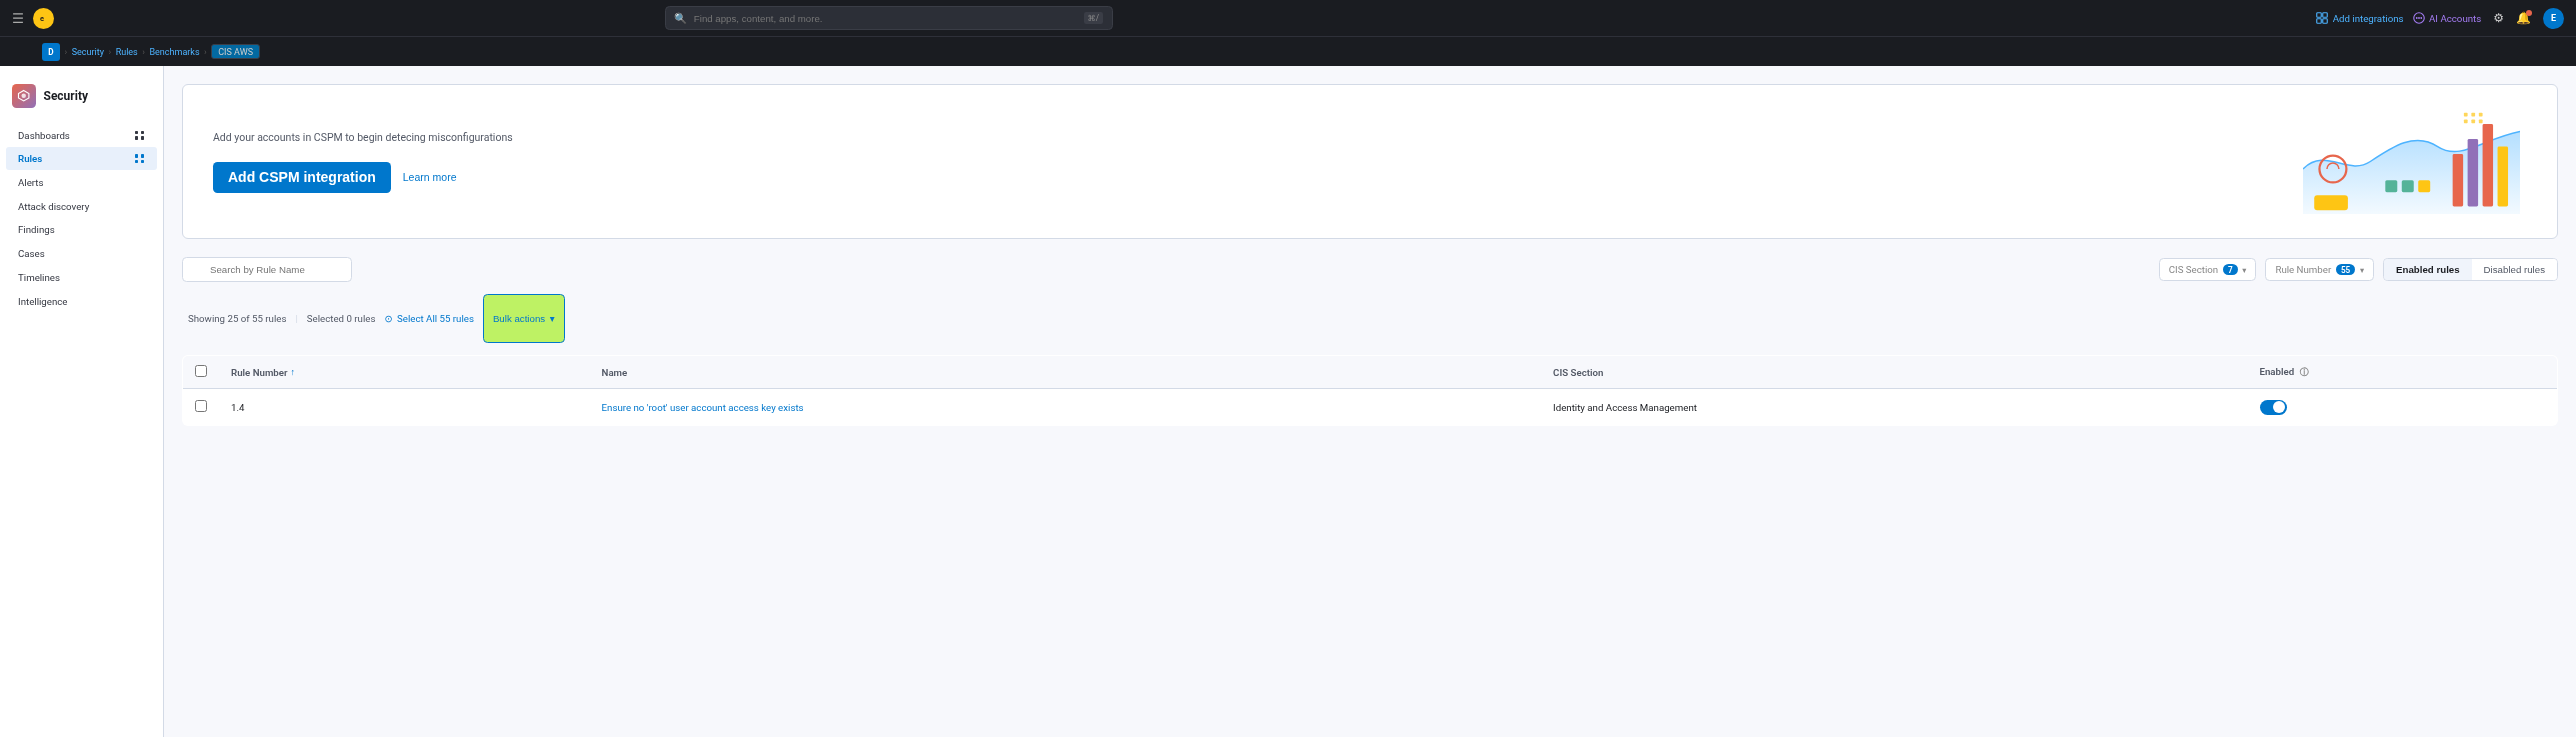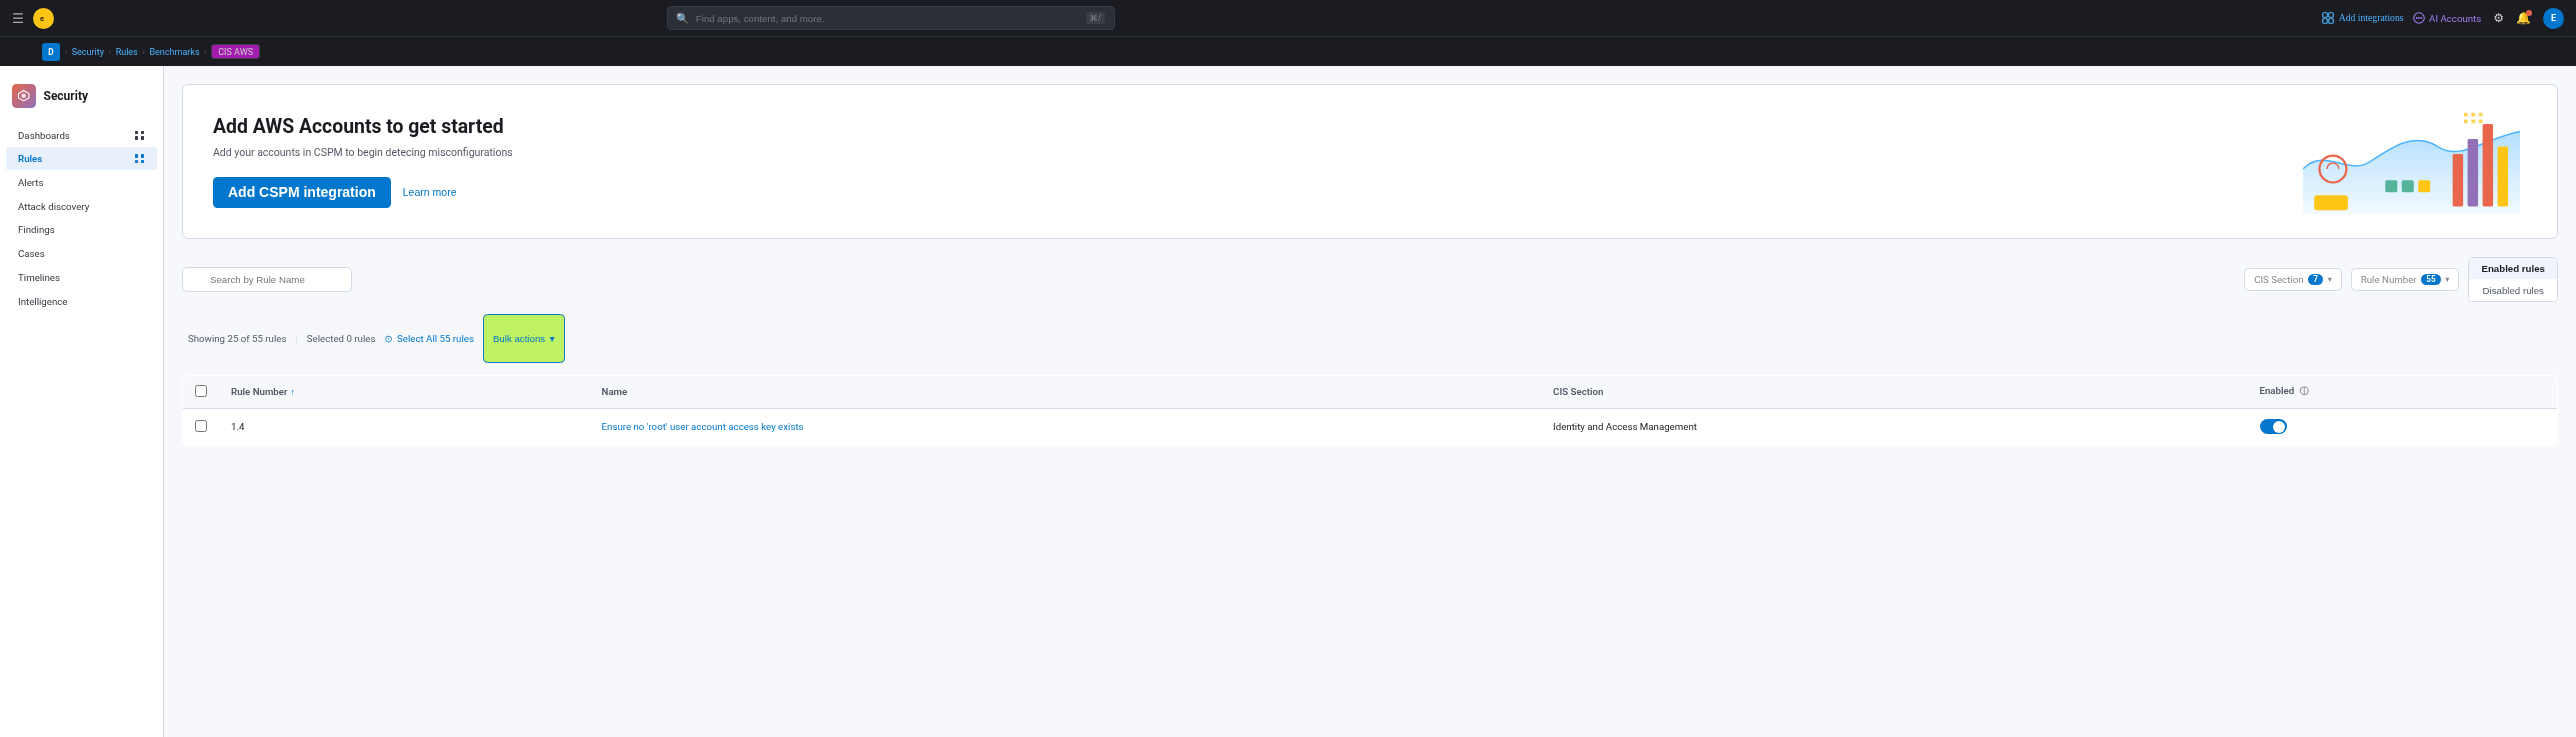--- a/index.html
+++ b/index.html
@@ -23,33 +23,33 @@
       display: flex; align-items: center; padding: 0 9px; height: 24px; gap: 6px;
     }
     .search-bar input { background: transparent; border: none; outline: none; color: #ccc; font-size: 9.7px; flex: 1; }
     .search-bar .search-icon-wrap { color: #888; font-size: 10.5px; }
     .search-bar .kbd { background: #3a3d46; border-radius: 2.2px; padding: 0.7px 3.7px; font-size: 8.2px; color: #888; }
     .top-nav-right { display: flex; align-items: center; gap: 12px; margin-left: auto; }
     .top-nav-right .icon-btn { color: #ccc; font-size: 12px; cursor: pointer; position: relative; }
     .notification-dot { width: 6px; height: 6px; background: #E7664C; border-radius: 50%; position: absolute; top: -1.5px; right: -1.5px; }
     .user-avatar { width: 21px; height: 21px; background: #0077CC; border-radius: 50%; display: flex; align-items: center; justify-content: center; color: white; font-size: 9px; font-weight: bold; cursor: pointer; }
     .top-nav-actions { display: flex; align-items: center; gap: 9px; }
-    .add-integrations-btn { display: flex; align-items: flex-start; gap: 4.5px; color: #4db3ff; font-size: 9.7px; cursor: pointer; text-decoration: none; font-family: Liberation Serif, serif; }
+    .add-integrations-btn { display: flex; align-items: flex-end; gap: 4.5px; color: #4db3ff; font-size: 9.7px; cursor: pointer; text-decoration: none; }
     .ai-assistant-btn { display: flex; align-items: center; gap: 4.5px; color: #a47cf3; font-size: 9.7px; cursor: pointer; }
 
     
     .breadcrumb-bar {
       background: #1a1c21; height: 30px; display: flex; align-items: center; padding: 0 12px 0 42px;
       position: fixed; top: 36px; left: 0; right: 0; z-index: 99;
       border-top: 0.7px solid #2e3039;
     }
     .breadcrumb { display: flex; align-items: center; gap: 4.5px; }
     .breadcrumb-item { font-size: 9px; color: #aaa; }
     .breadcrumb-item.link { color: #4db3ff; cursor: pointer; }
-    .breadcrumb-item.active { background: #a21caf; border: 0.7px solid #3a3d46; border-radius: 3px; padding: 1.5px 6px; color: #ccc; }
+    .breadcrumb-item.active { background: #0369a1; border: 0.7px solid #3a3d46; border-radius: 3px; padding: 1.5px 6px; color: #ccc; }
     .breadcrumb-sep { color: #555; font-size: 9px; }
 
     
     .layout { display: flex; padding-top: 66px; height: 100vh; }
 
     
     .sidebar {
       width: 164px; min-width: 164px; background: #fff; border-right: 0.7px solid #d3dae6;
       padding: 12px 0; overflow-y: auto; position: fixed; top: 66px; left: 0; bottom: 0;
     }
@@ -94,21 +94,21 @@
     .search-wrap { flex: 1; position: relative; }
     .search-wrap .search-icon-inner { position: absolute; left: 9px; top: 50%; transform: translateY(-50%); color: #888; font-size: 10.5px; }
     .filter-dropdown {
       display: flex; align-items: center; gap: 4.5px;
       border: 0.7px solid #d3dae6; border-radius: 4.5px;
       padding: 5.2px 9px; background: white; cursor: pointer; font-size: 9.7px; white-space: nowrap;
     }
     .filter-dropdown .filter-label { color: #888; }
     .filter-dropdown .count-badge { background: #0077CC; color: white; border-radius: 7.5px; padding: 0.7px 5.2px; font-size: 8.2px; font-weight: 600; }
     .filter-dropdown .chevron { color: #888; font-size: 8.2px; }
-    .toggle-group { display: flex; border: 0.7px solid #d3dae6; border-radius: 4.5px; overflow: hidden; flex-direction: column; }
+    .toggle-group { display: flex; border: 0.7px solid #d3dae6; border-radius: 4.5px; overflow: hidden; }
     .toggle-btn { padding: 5.2px 12px; background: white; border: none; font-size: 9.7px; cursor: pointer; color: #535966; }
     .toggle-btn.active { background: #f0f4fb; color: #1a1c21; font-weight: 600; }
 
     
     .sub-toolbar { display: flex; align-items: center; gap: 9px; margin-bottom: 12px; font-size: 9.7px; color: #535966; margin-left: 6px; }
     .sub-toolbar .separator { color: #d3dae6; }
     .sub-toolbar .select-all-link { color: #0077CC; cursor: pointer; text-decoration: none; display: flex; align-items: center; gap: 4.5px; }
     .bulk-actions-btn { display: flex; align-items: center; gap: 4.5px; border: 0.7px solid #0077CC; color: #0077CC; background: #bef264; border-radius: 4.5px; padding: 18px 9px; font-size: 9.7px; cursor: pointer; }
 
     
@@ -237,21 +237,20 @@
       <div class="sidebar-item">
         <span>Intelligence</span>
       </div>
     </div>
   </aside>
 
   <main class="main-content">
 
     <div class="banner-card">
       <div class="banner-content">
-        <h1 class="banner-title">Add AWS Accounts to get started</h1>
         <p class="banner-subtitle">Add your accounts in CSPM to begin detecing misconfigurations</p>
         <div class="banner-actions">
           <button class="btn-primary">Add CSPM integration</button>
           <button class="btn-link">Learn more</button>
         </div>
       </div>
       <div class="banner-visual">
         
         <svg width="217" height="105" viewBox="0 0 290 140">
 

